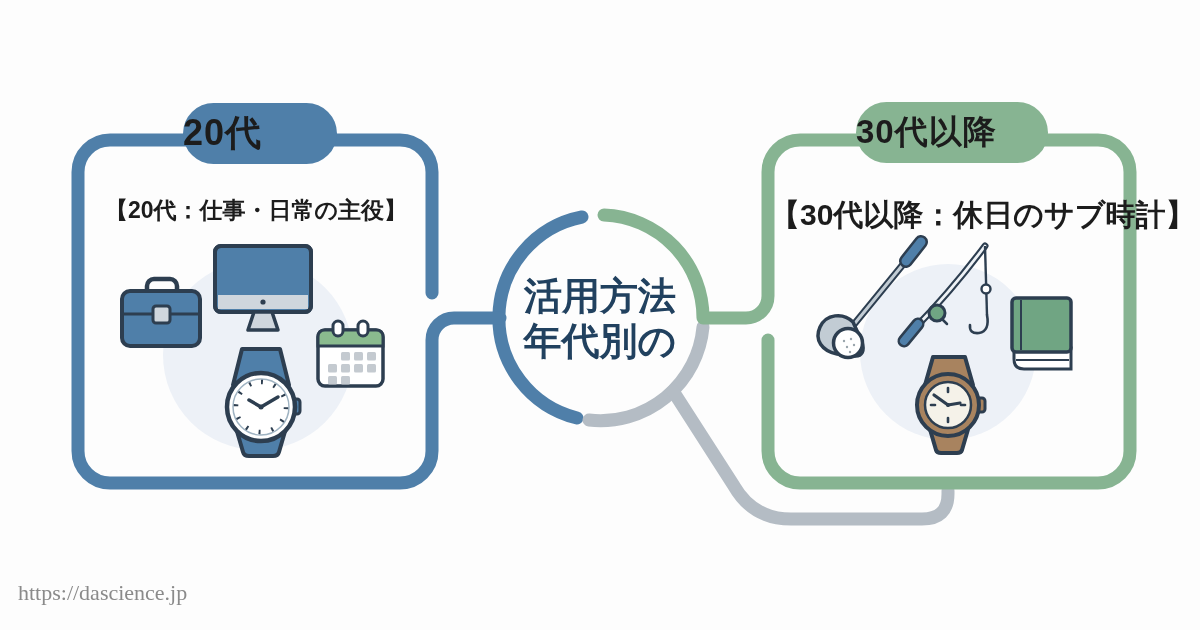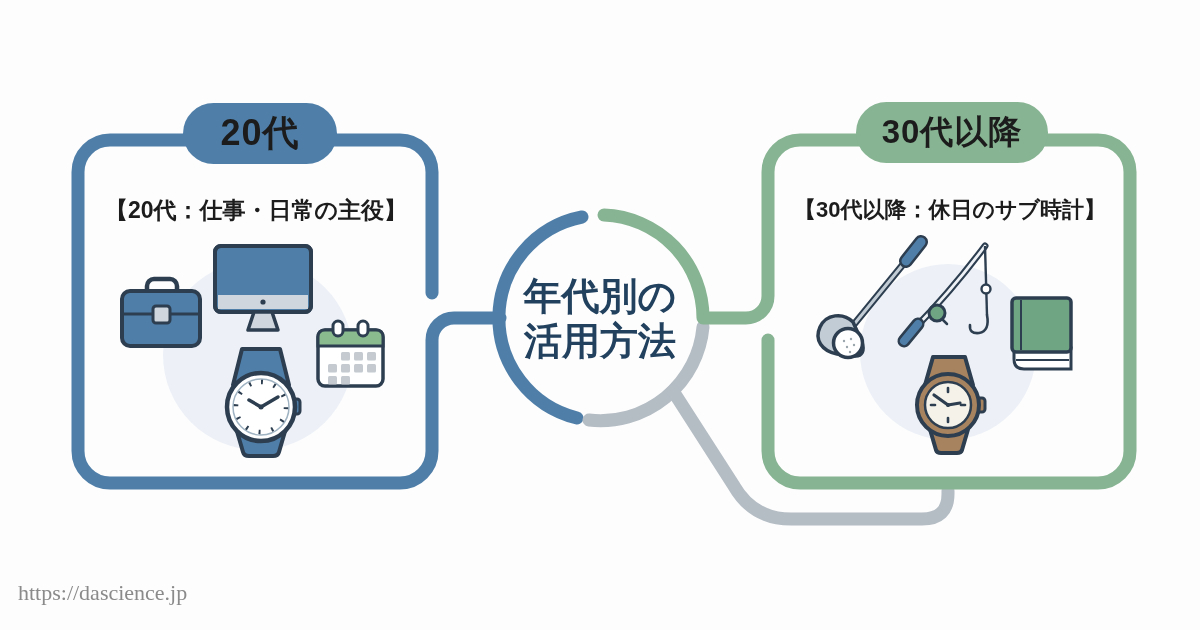--- a/index.html
+++ b/index.html
@@ -17,33 +17,33 @@
     --light-gray-fill:#cfd6dd;
   }
   html,body{margin:0;padding:0;}
   body{
     width:1200px;height:630px;overflow:hidden;background:#fdfdfd;
     font-family:"Liberation Sans","DejaVu Sans",sans-serif;
   }
   .canvas{position:relative;width:1200px;height:630px;background:#fdfdfd;}
   .diagram-svg{position:absolute;left:0;top:0;}
   .pill{
-    position:absolute;display:flex;align-items:center;justify-content:center;
+    position:absolute;display:flex;align-items:center;justify-content:flex-start;
     font-weight:bold;color:var(--text-black);z-index:3;letter-spacing:1px;
   }
   .pill-left{left:183px;top:103px;width:154px;height:61px;border-radius:31px;
     background:var(--accent-blue);font-size:36px;}
   .pill-right{left:856px;top:102px;width:192px;height:61px;border-radius:31px;
     background:var(--accent-green);font-size:33px;}
   .caption{
     position:absolute;top:195px;font-weight:bold;color:var(--text-black);
     text-align:center;z-index:3;white-space:nowrap;
   }
   .caption-left{left:80px;width:352px;font-size:23px;}
-  .caption-right{left:770px;width:360px;font-size:22px;}
+  .caption-right{left:770px;width:360px;font-size:30px;}
   .circle-title{
     position:absolute;left:495px;top:274px;width:210px;text-align:center;
     font-weight:bold;font-size:38px;line-height:1.18;color:var(--title-navy);z-index:3;
   }
   .watermark{
     position:absolute;left:18px;top:580px;z-index:3;
     font-family:"Liberation Serif","DejaVu Serif",serif;
     font-size:22px;color:var(--url-gray);
   }
 </style>
@@ -173,18 +173,18 @@
     <span>20代</span>
   </div>
   <div class="pill pill-right">
     <span>30代以降</span>
   </div>
 
   <div class="caption caption-left">【20代：仕事・日常の主役】</div>
   <div class="caption caption-right">【30代以降：休日のサブ時計】</div>
 
   <div class="circle-title">
+    <div>活用方法</div>
     <div>年代別の</div>
-    <div>活用方法</div>
   </div>
 
   <div class="watermark">https://dascience.jp</div>
 </div>
 
 </body></html>

